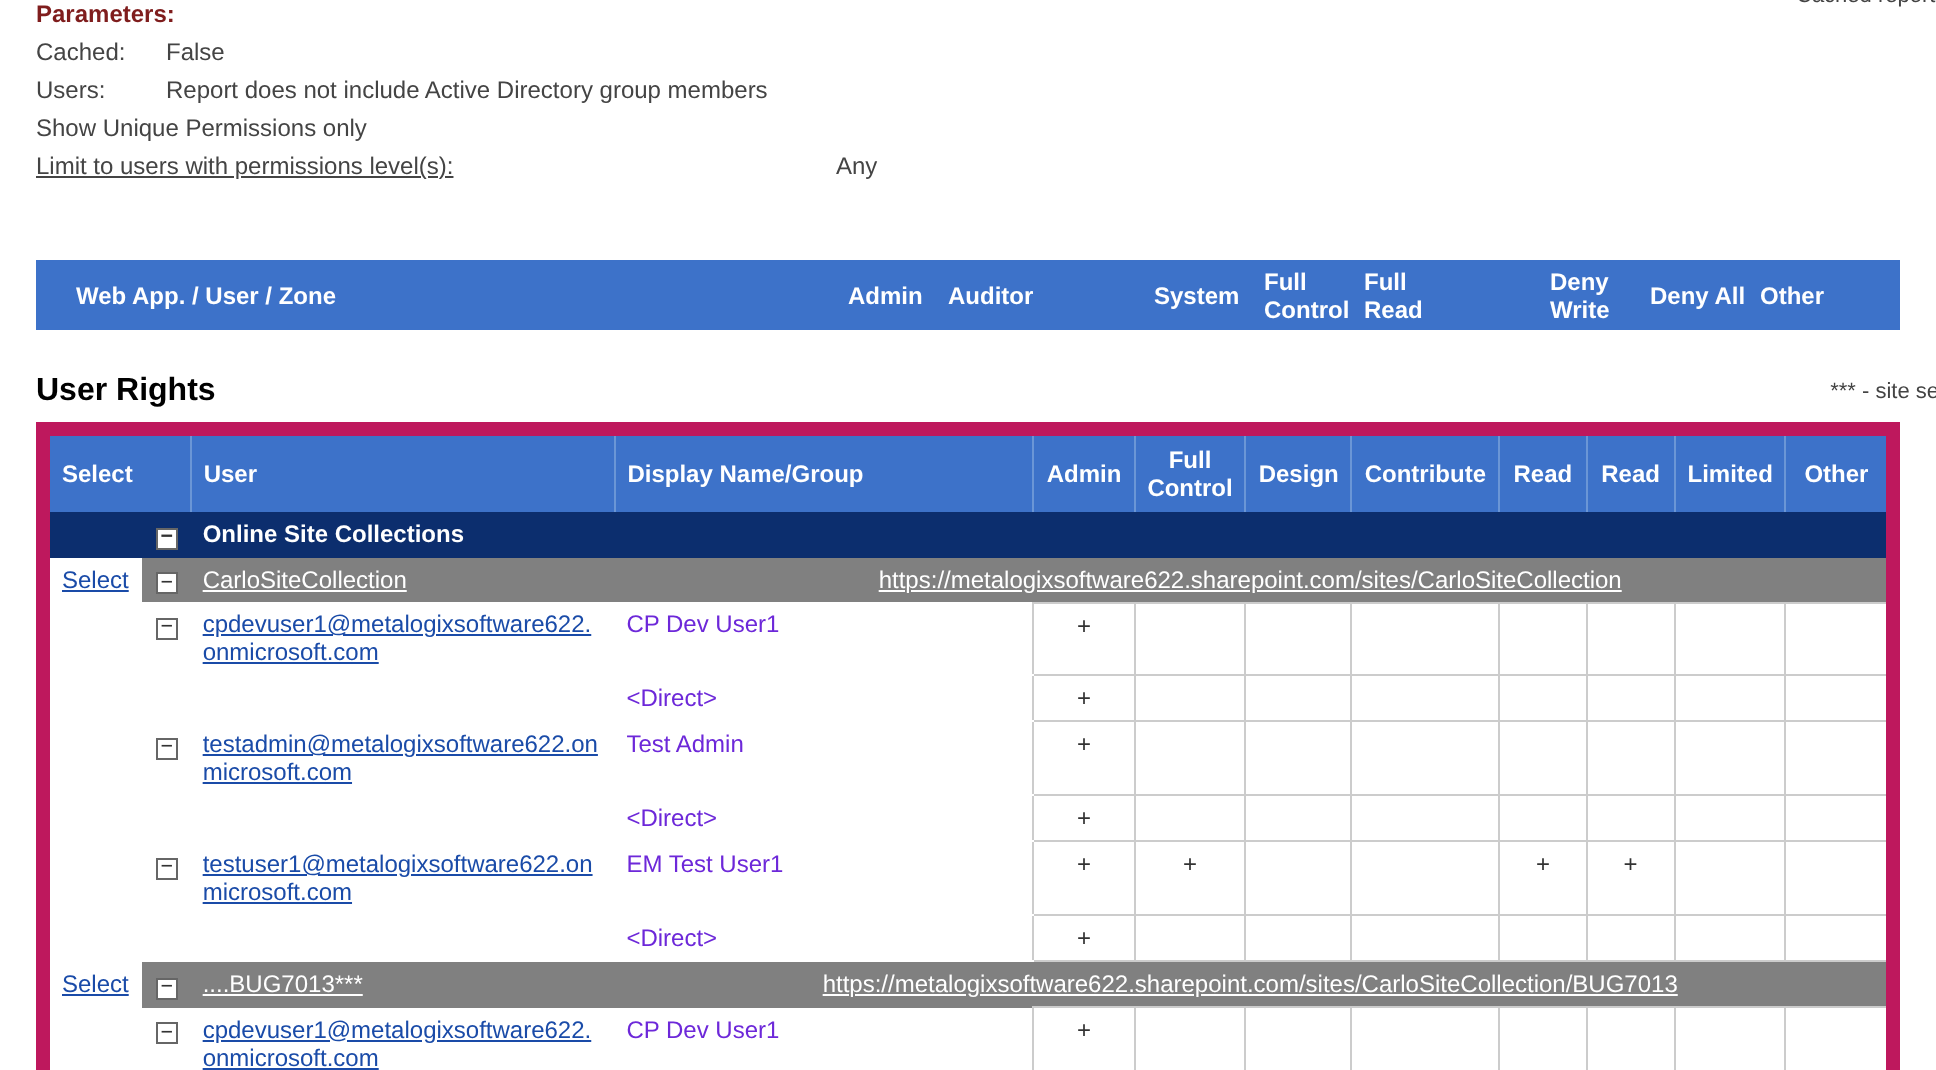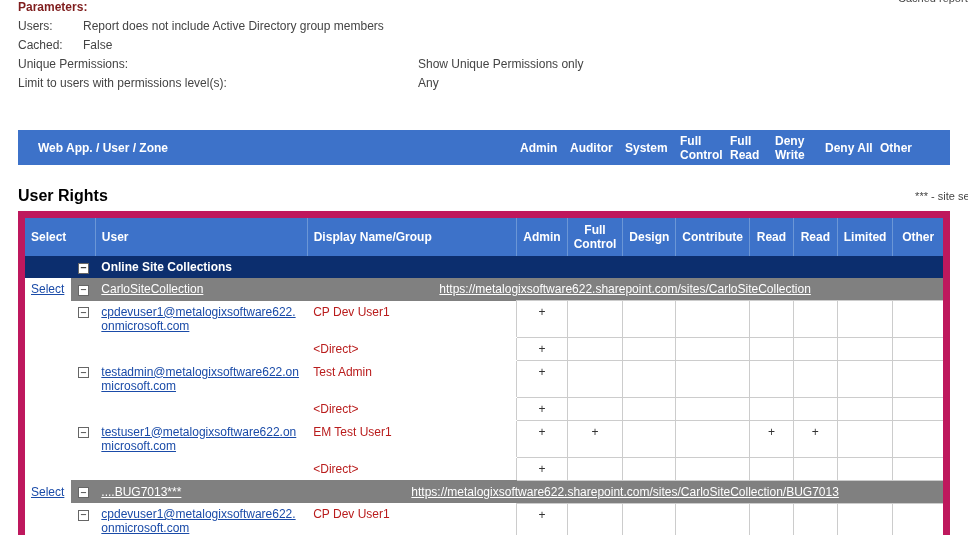--- a/index.html
+++ b/index.html
@@ -162,56 +162,55 @@
     }
     .row-data.bordered td.perm-cell {
       border-bottom: 1px solid #ccc;
       border-top: 1px solid #ccc;
     }
     a.select-link {
       color: #1a4ba8;
       text-decoration: underline;
     }
     .display-cell {
-      color: #b91c1c;
+      color: #6d28d9;
     }
   </style>
 </head>
 <body>
 
 <div class="params-section">
   <div class="note-top-right">Cached report will not inc Claim.  However, permiss</div>
   <div class="params-title">Parameters:</div>
   <div class="param-row">
+    <div class="param-label">Cached:</div>
+    <div class="param-value">False</div>
+  </div>
+  <div class="param-row">
     <div class="param-label">Users:</div>
     <div class="param-value">Report does not include Active Directory group members</div>
   </div>
-  <div class="param-row">
-    <div class="param-label">Cached:</div>
-    <div class="param-value">False</div>
-  </div>
   <div class="param-row-wide">
-    <div class="param-label" style="width:400px;">Unique Permissions:</div>
     <div class="param-value">Show Unique Permissions only</div>
   </div>
   <div class="param-row-wide">
-    <div class="param-label" style="width:400px;">Limit to users with permissions level(s):</div>
+    <div class="param-label" style="width:400px;text-decoration:underline;">Limit to users with permissions level(s):</div>
     <div class="param-value">Any</div>
   </div>
 </div>
 
 <div class="blue-header-bar">
   <div class="spacer-left"></div>
   <div class="col-main">Web App. / User / Zone</div>
   <div class="col-h" style="width:50px;">Admin</div>
   <div class="col-h" style="width:55px;">Auditor</div>
-  <div class="col-h" style="width:55px;">System</div>
+  <div class="col-h" style="width:55px;margin-left:48px;">System</div>
   <div class="col-h" style="width:50px;">Full Control</div>
   <div class="col-h" style="width:45px;">Full Read</div>
-  <div class="col-h" style="width:50px;">Deny Write</div>
+  <div class="col-h" style="width:50px;margin-left:48px;">Deny Write</div>
   <div class="col-h" style="width:55px;">Deny All</div>
   <div class="col-h" style="width:70px;">Other</div>
 </div>
 
 <div class="section-row">
   <div class="section-title" style="margin:0;">User Rights</div>
   <div class="footnote">*** - site security not inhe</div>
 </div>
 
 <div class="table-wrap">

